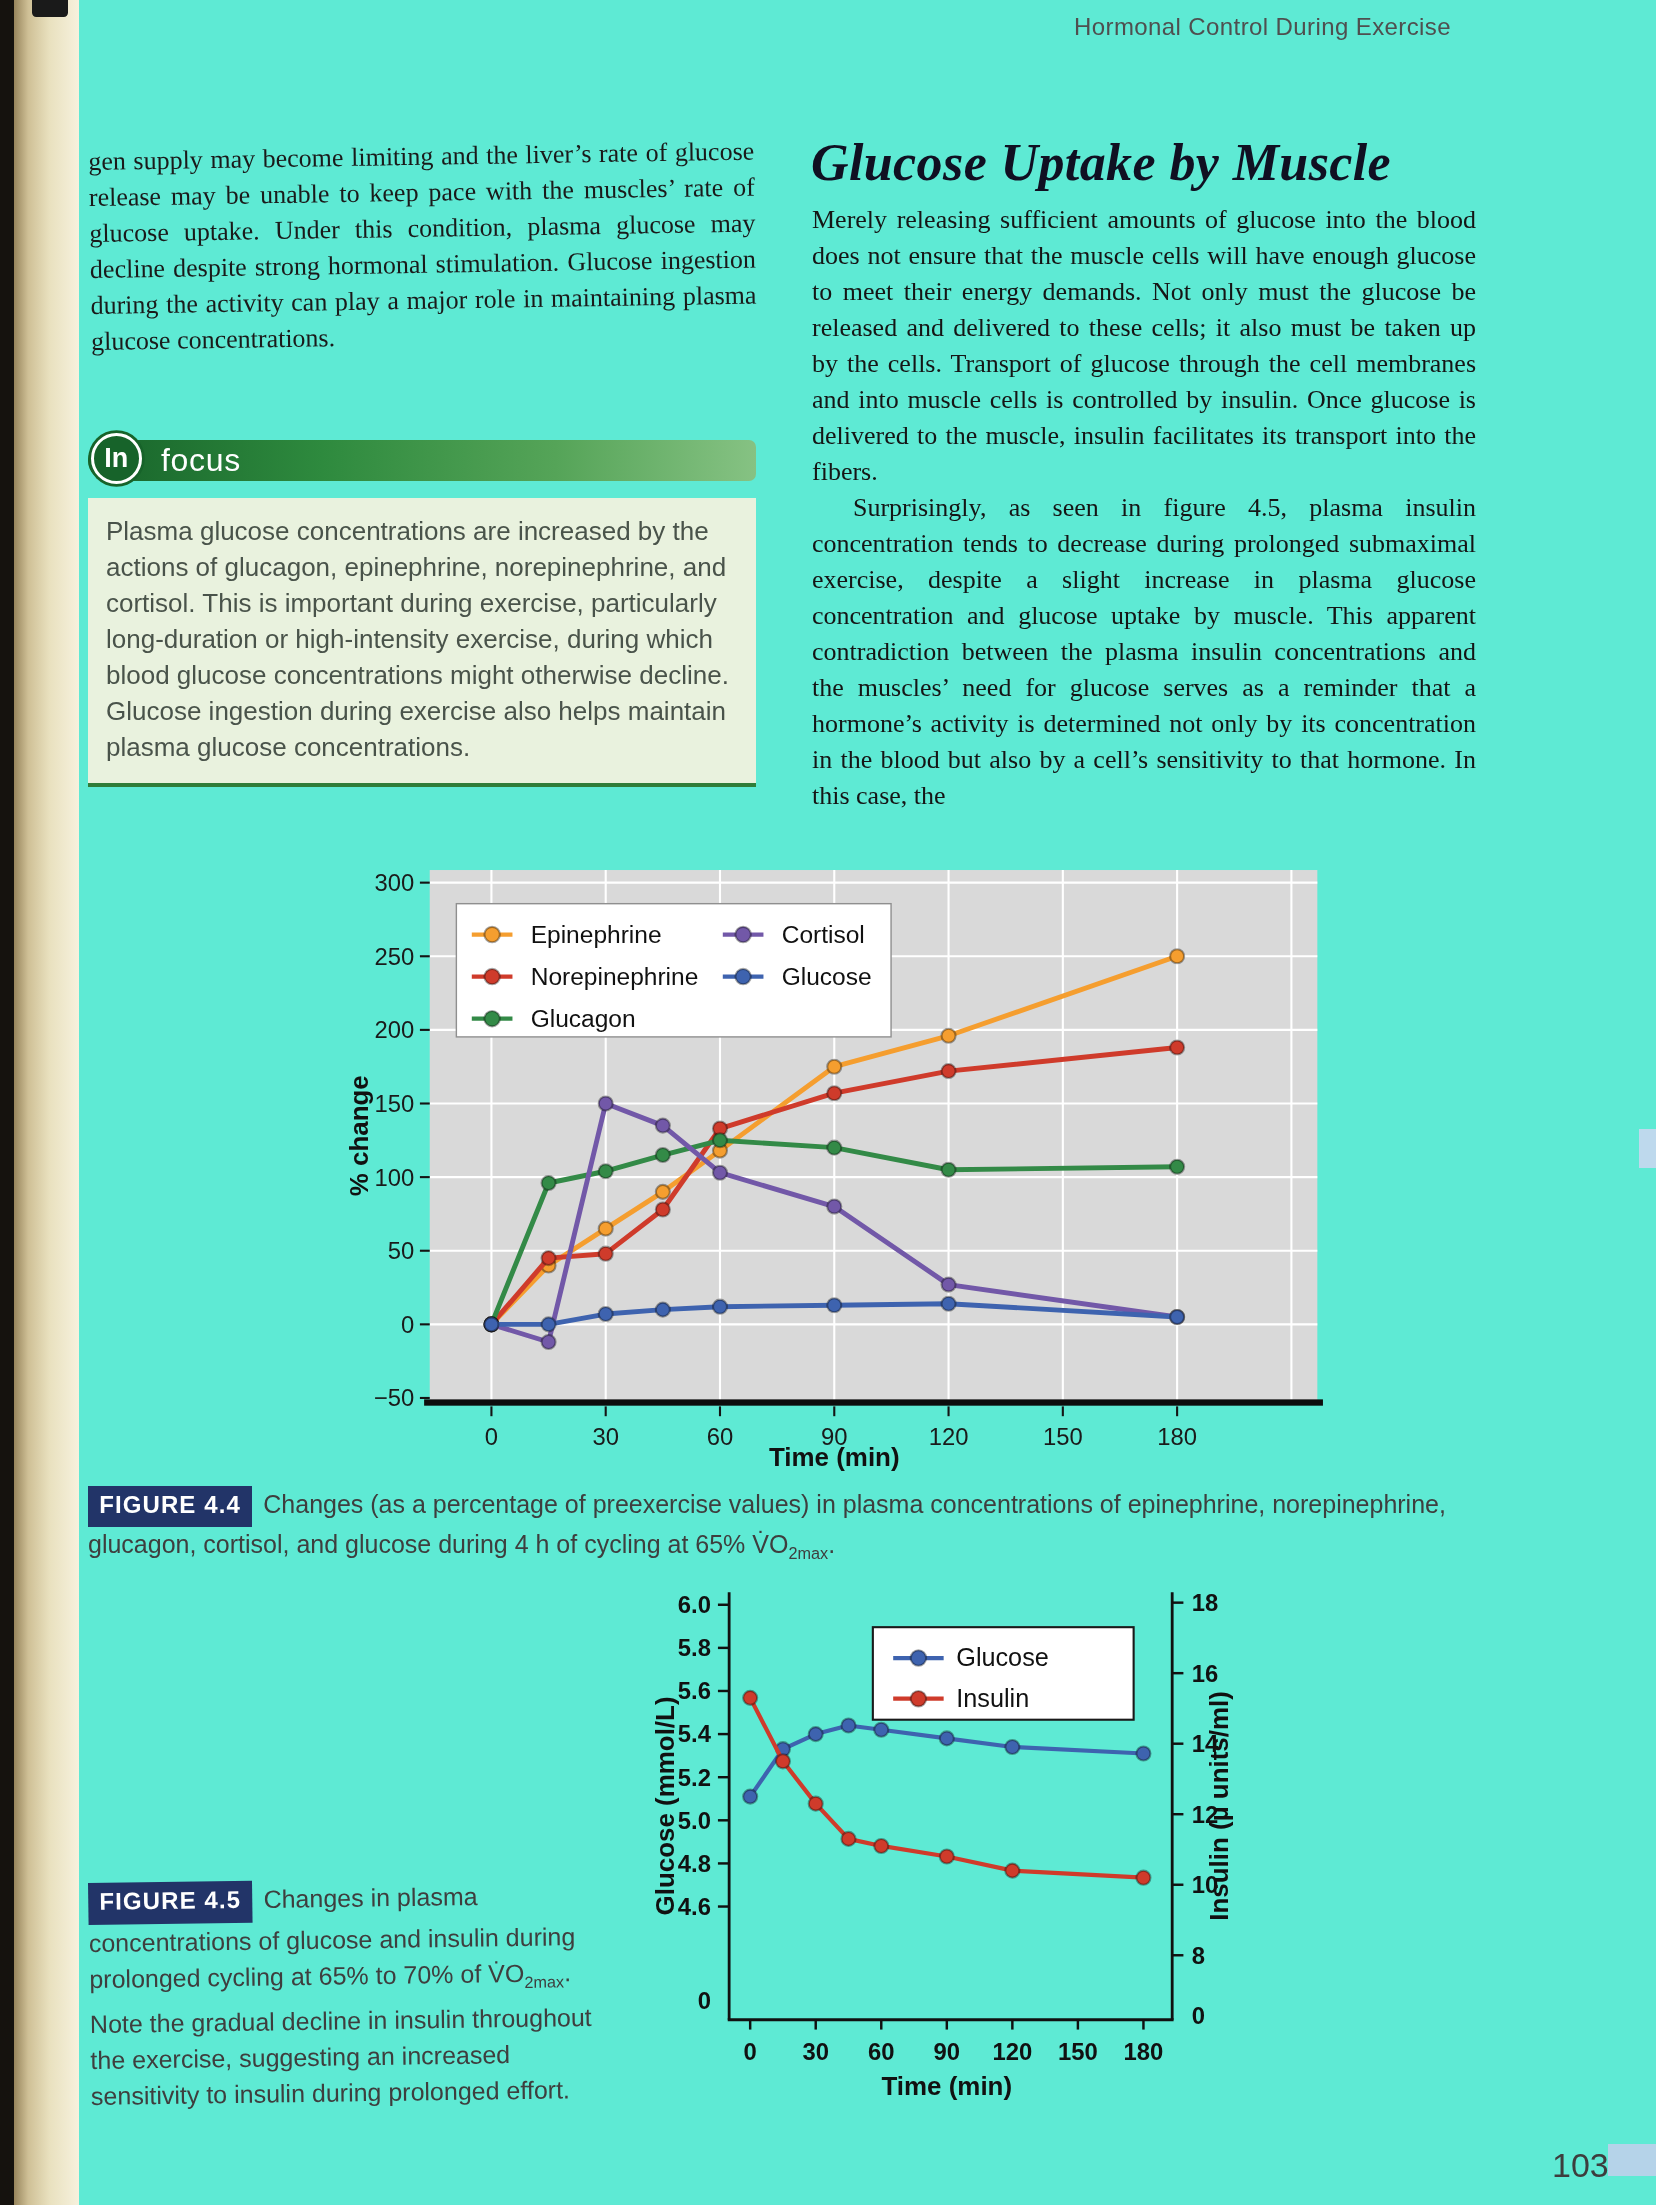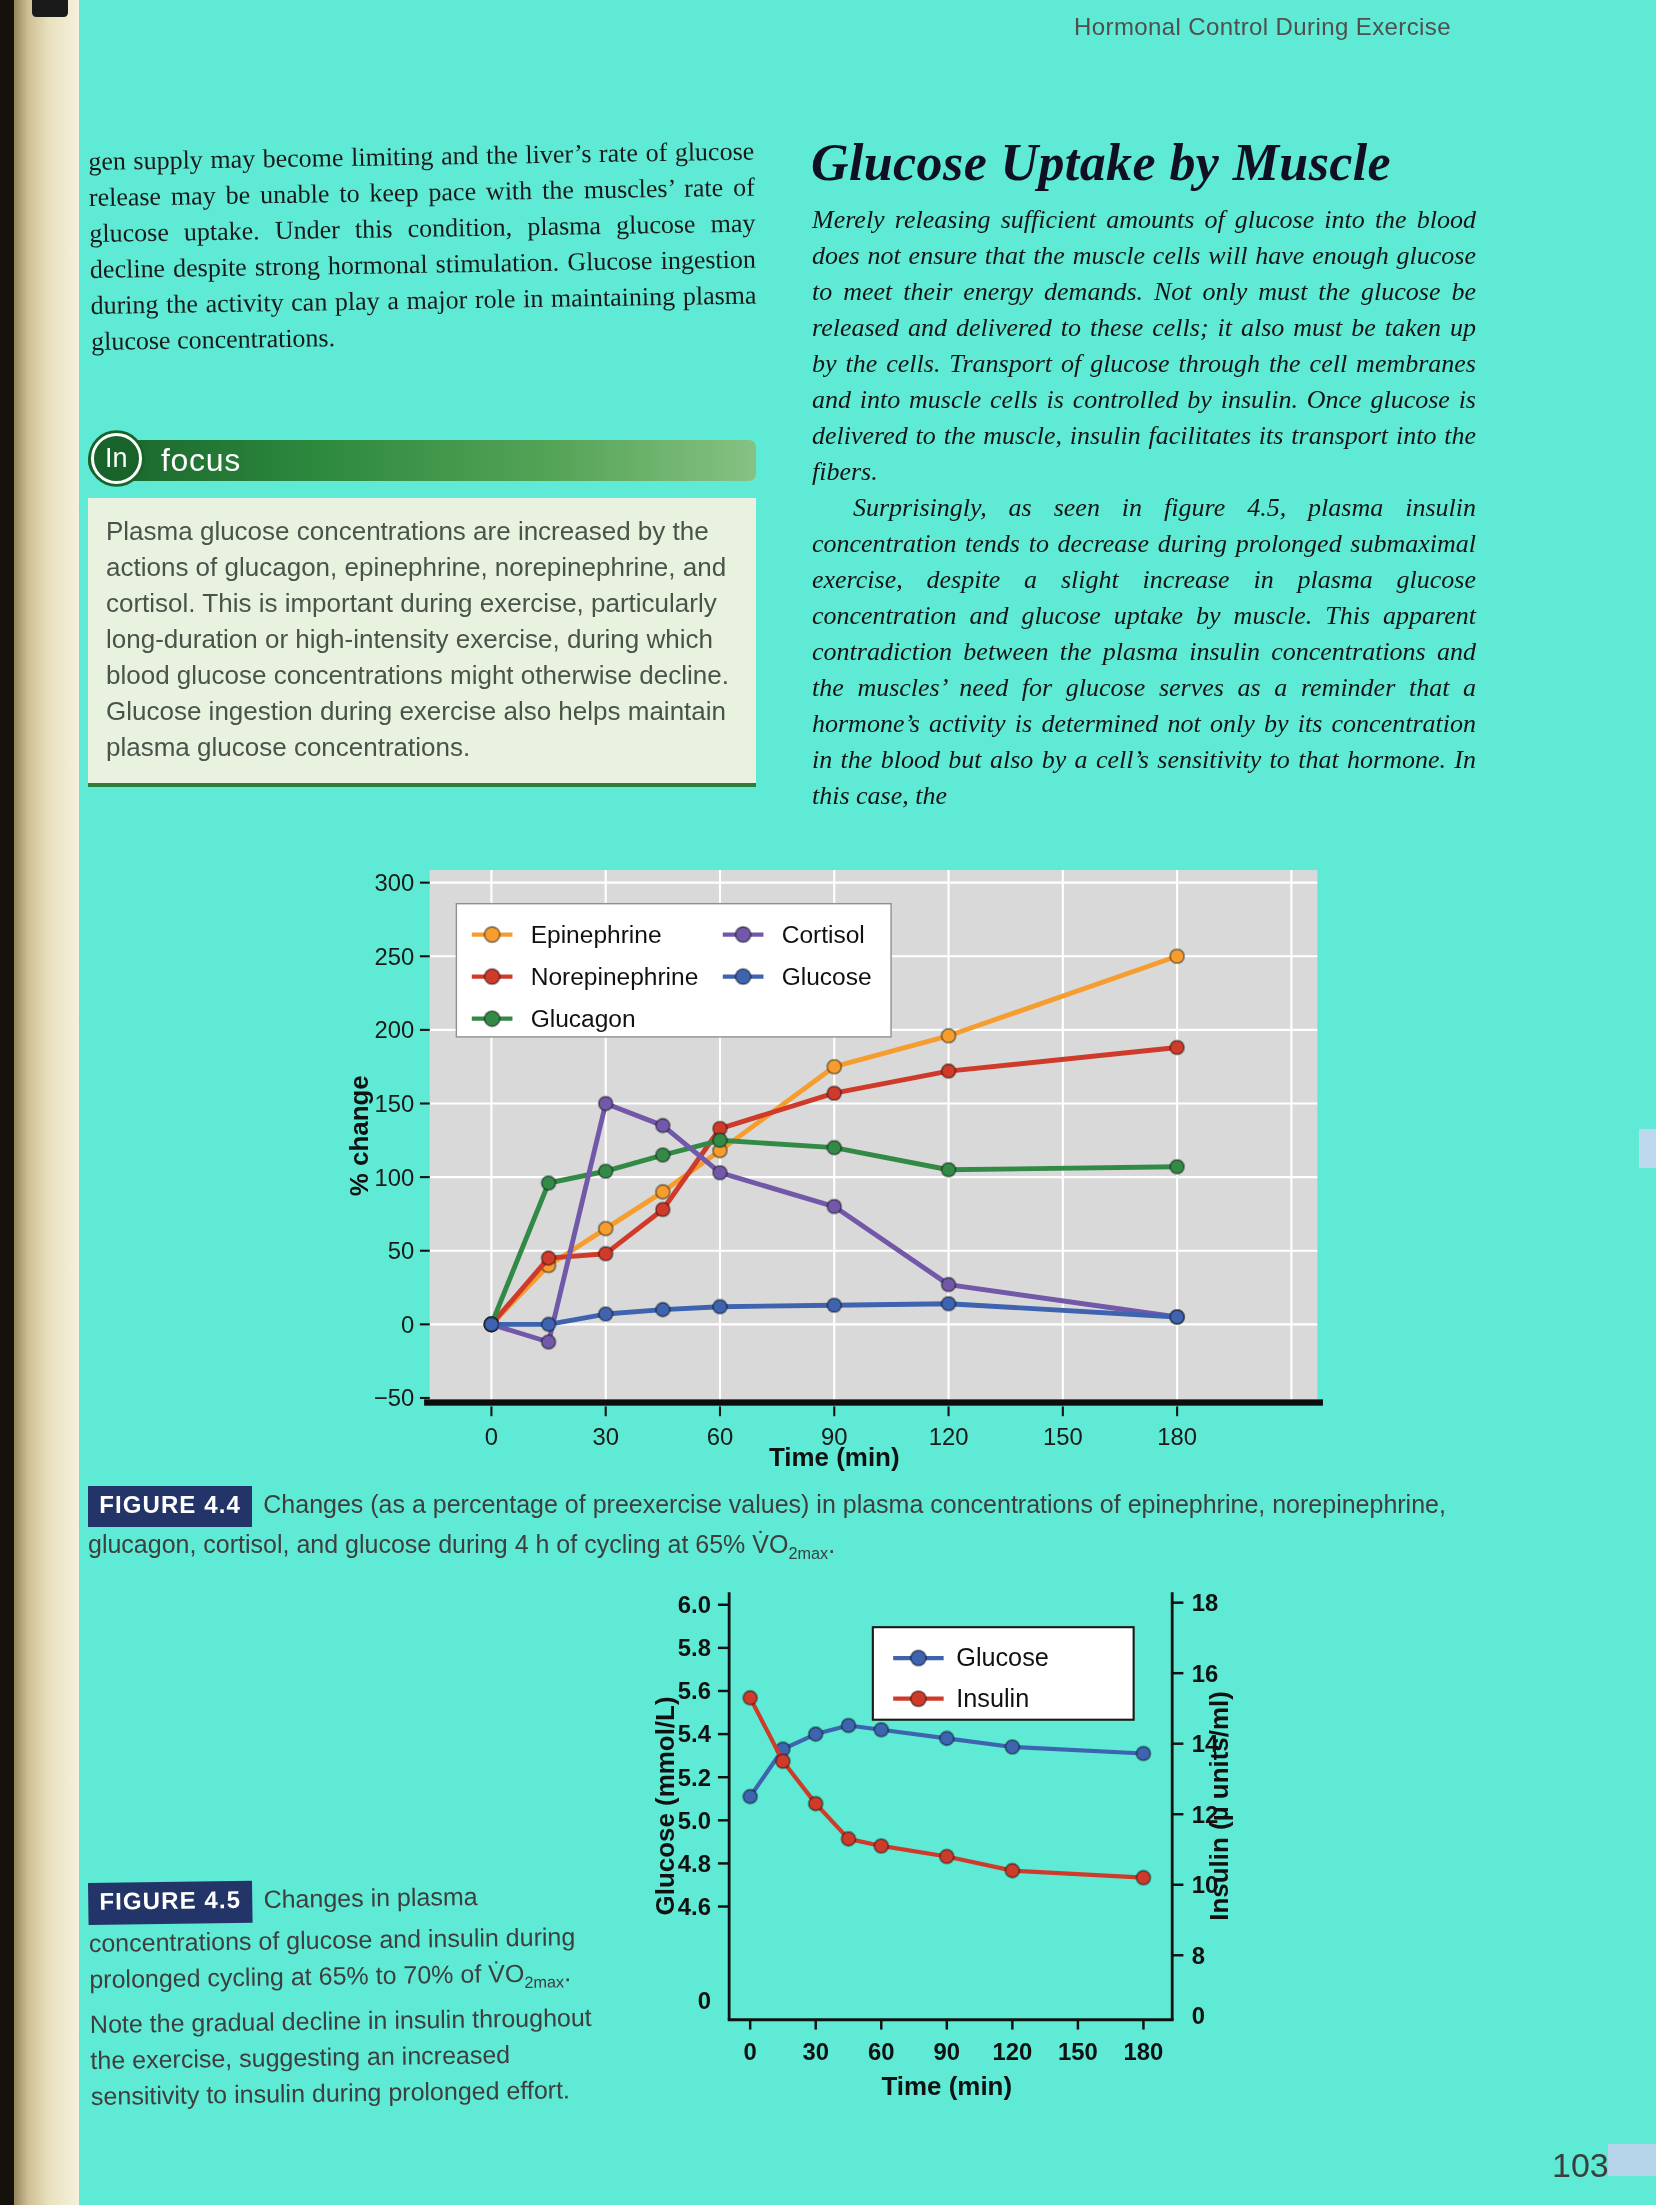--- a/index.html
+++ b/index.html
@@ -18,31 +18,31 @@
     font-size:26px;line-height:36px;color:#1a1a1a;text-align:justify;
     transform:rotate(-0.9deg);transform-origin:left top;}
 
   
   .infocus{position:absolute;left:88px;top:440px;width:668px;}
   .infocus-banner{position:relative;height:41px;border-radius:20.3px 7px 7px 20.3px;
     background:linear-gradient(90deg,#17632a 0%,#2e8a3e 35%,#55a458 70%,#86c283 100%);}
   .infocus-circle{position:absolute;left:2.8px;top:-7px;width:45px;height:45px;border-radius:50%;
     background:#17632a;border:3.5px solid #ffffff;box-shadow:0 0 0 2.8px #17632a;
     display:flex;align-items:center;justify-content:center;color:#fff;
-    font-family:"Liberation Sans",sans-serif;font-size:27px;font-weight:400;}
+    font-family:"Liberation Sans",sans-serif;font-size:27px;font-weight:700;}
   .infocus-title{position:absolute;left:73px;top:2.1px;color:#fff;font-family:"Liberation Sans",sans-serif;
     font-size:32px;font-weight:400;letter-spacing:0.7px;}
   .infocus-body{margin-top:17px;background:#e9f2de;border-bottom:4.2px solid #2f7d39;
     padding:15.4px 18px 18px;font-family:"Liberation Sans",sans-serif;font-size:26px;line-height:36px;color:#49534a;}
 
   .section-heading{position:absolute;left:811px;top:133px;margin:0;font-family:"Liberation Serif",serif;
     font-style:italic;font-weight:700;font-size:52px;color:#101022;letter-spacing:0.4px;}
   .right-col{position:absolute;left:812px;top:202px;width:664px;font-family:"Liberation Serif",serif;
     font-size:26px;line-height:36px;color:#151515;text-align:justify;}
-  .right-col p{margin:0;font-style:italic;}
+  .right-col p{margin:0;}
   .right-col p.indent{text-indent:41px;}
 
   
   #chart-fig44{position:absolute;left:344px;top:849px;}
   #chart-fig45{position:absolute;left:631px;top:1571px;}
   svg text{font-family:"Liberation Sans",sans-serif;}
   .tick1{font-size:34px;fill:#1a1a1a;font-weight:400;}
   .tick2{font-size:34px;fill:#111111;font-weight:700;}
   .leg{font-size:35px;fill:#111111;}
   .leg2{font-size:36px;fill:#111111;}

